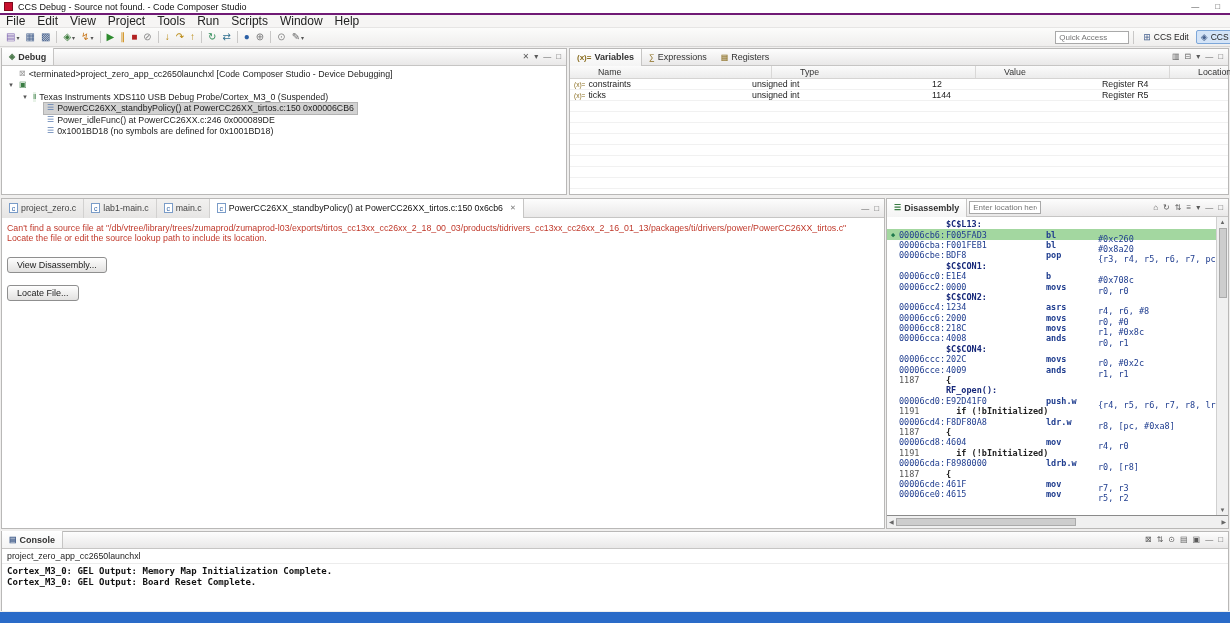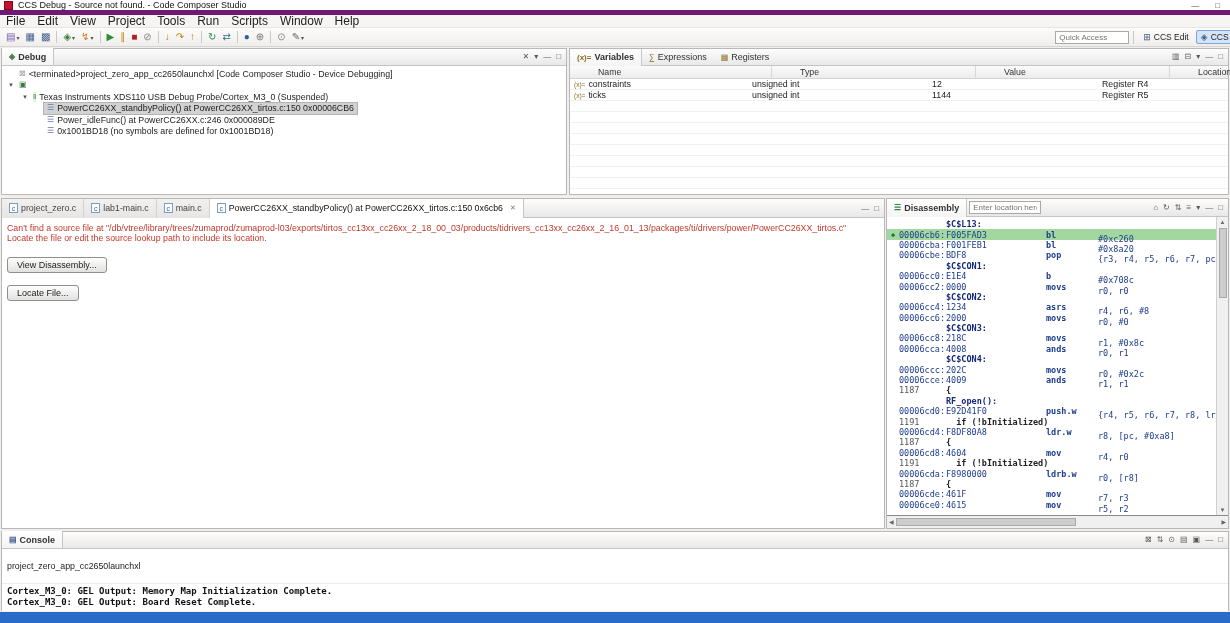--- a/index.html
+++ b/index.html
@@ -1,20 +1,20 @@
 <!DOCTYPE html>
 <html><head>
 <meta charset="utf-8">
 <style>
   html,body{margin:0;padding:0;background:#fff;}
   *{box-sizing:border-box;}
   .screen{position:relative;width:1230px;height:623px;overflow:hidden;background:#f0efee;
           font-family:"Liberation Sans",sans-serif;color:#222;}
   
-  .titlebar{position:absolute;left:0;top:0;width:100%;height:15px;background:#fff;border-bottom:5px solid #701a75;
+  .titlebar{position:absolute;left:0;top:0;width:100%;height:15px;background:#fff;border-bottom:2px solid #701a75;
             display:flex;align-items:center;padding:5px 4px;}
   .app-icon{width:9px;height:9px;background:#c8102e;border:1px solid #7e0a1d;margin-right:5px;flex:none;}
   .title-text{font-size:9px;color:#111;white-space:nowrap;}
   .win-controls{margin-left:auto;display:flex;gap:16px;padding-right:6px;}
   .win-btn{font-size:8px;color:#444;cursor:default;line-height:13px;}
   
   .menubar{position:absolute;left:0;top:15px;width:100%;height:13px;background:#f6f5f4;display:flex;align-items:center;border-bottom:1px solid #e6e5e4;}
   .menu-item{font-size:12px;padding:0 6px;color:#222;white-space:nowrap;}
   
   .toolbar{position:absolute;left:0;top:28px;width:100%;height:19px;background:linear-gradient(#fcfcfb,#efeeed);
@@ -103,21 +103,21 @@
   .dis-src{white-space:pre;color:#222;font-weight:bold;}
   .vscroll{position:absolute;right:0;top:18px;bottom:13px;width:12px;background:#f0f0f0;border-left:1px solid #d0d0d0;
            display:flex;flex-direction:column;align-items:center;}
   .sc-arrow{font-size:6px;color:#666;line-height:10px;}
   .sc-thumb{width:8px;height:70px;background:#cdcdcd;border:1px solid #aaa;margin-top:1px;}
   .hscroll{position:absolute;left:0;right:0;bottom:0;height:13px;background:#f0f0f0;border-top:1px solid #8a8a8a;
            display:flex;align-items:center;padding:0 2px;gap:2px;}
   .hthumb{height:8px;width:180px;background:#cdcdcd;border:1px solid #aaa;}
   
   .console-panel{left:1px;top:531px;width:1228px;height:80px;border-bottom:none;}
-  .console-name{font-size:8.8px;color:#222;padding:12px 5px;border-bottom:1px solid #ececec;}
+  .console-name{font-size:8.8px;color:#222;padding:2px 5px;border-bottom:1px solid #ececec;}
   .console-output{padding:2px 5px;font-family:"DejaVu Sans Mono",monospace;}
   .console-line{font-size:9px;font-weight:600;color:#111;line-height:10.5px;white-space:pre;}
   
   .taskbar{position:absolute;left:0;top:612px;width:100%;height:11px;}
 </style>
 </head>
 <body>
 
 <div class="screen">
 
@@ -449,24 +449,20 @@
           <span class="dis-mn">asrs</span>
           <span class="dis-args">r4, r6, #8</span>
         </div>
         <div class="dis-row instr">
           <span class="dis-gutter"></span>
           <span class="dis-addr">00006cc6:</span>
           <span class="dis-op">2000</span>
           <span class="dis-mn">movs</span>
           <span class="dis-args">r0, #0</span>
         </div>
-        <div class="dis-row label">
-          <span class="dis-gutter"></span>
-          <span class="dis-label">$C$CON3:</span>
-        </div>
         <div class="dis-row instr">
           <span class="dis-gutter"></span>
           <span class="dis-addr">00006cc8:</span>
           <span class="dis-op">218C</span>
           <span class="dis-mn">movs</span>
           <span class="dis-args">r1, #0x8c</span>
         </div>
         <div class="dis-row instr">
           <span class="dis-gutter"></span>
           <span class="dis-addr">00006cca:</span>

